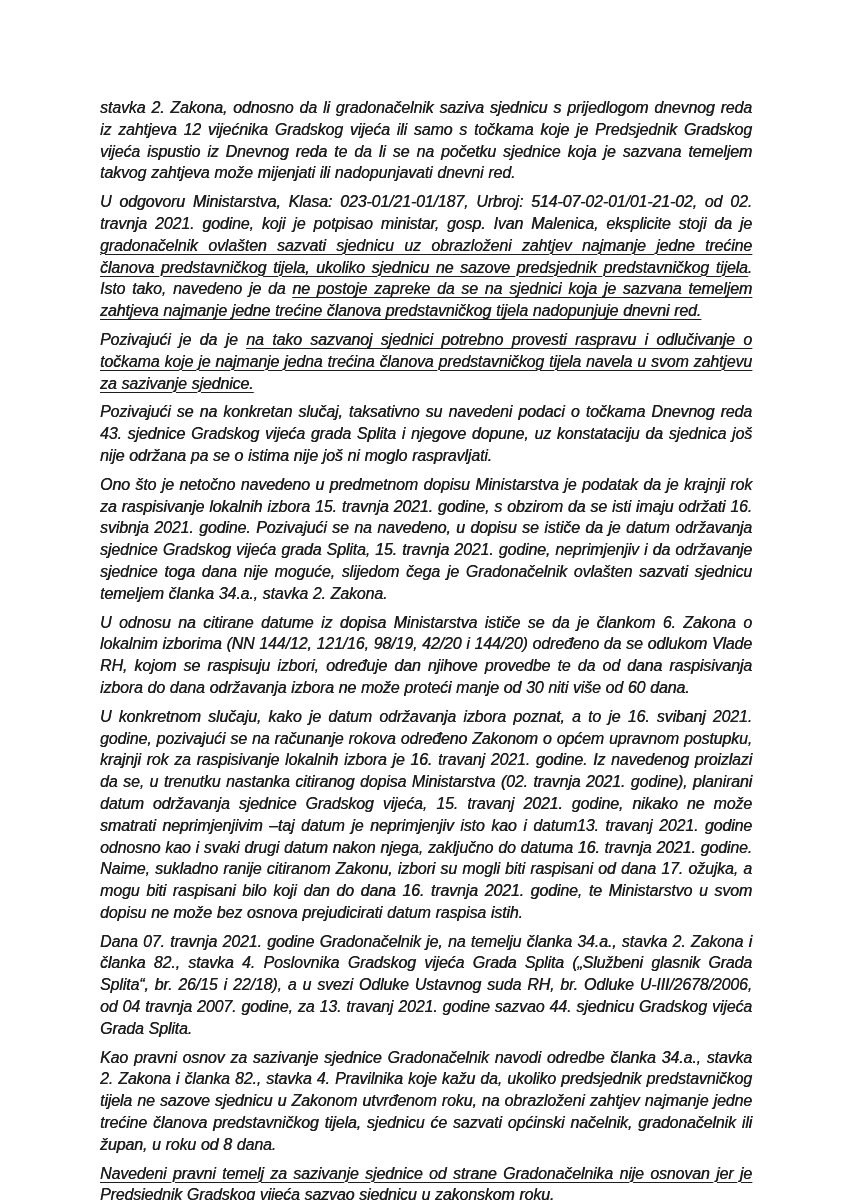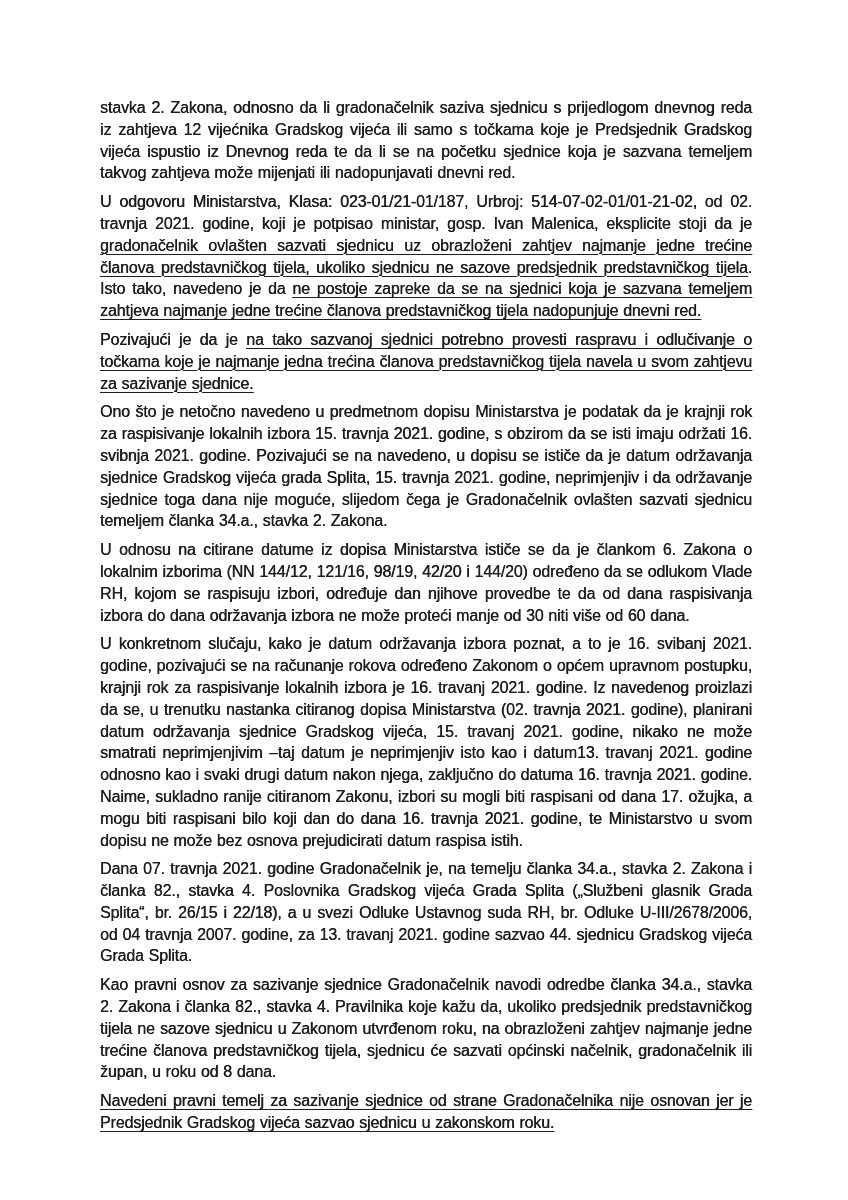--- a/index.html
+++ b/index.html
@@ -14,20 +14,21 @@
     overflow: hidden;
   }
   .page {
     position: absolute;
     left: 100px;
     top: 97px;
     width: 652px;
   }
   .para {
     font-family: "Liberation Sans", sans-serif;
+    font-style: italic;
     font-size: 16px;
     line-height: 21.8px;
     letter-spacing: -0.15px;
     word-spacing: 0.5px;
     color: #1e1e1e;
     text-align: justify;
     margin: 0 0 7px 0;
     text-shadow: 0.35px 0 0 currentColor; 
   }
   .para:last-child { margin-bottom: 0; }
@@ -40,20 +41,21 @@
 </head>
 <body>
 
 <main class="page">
   <p class="para"><span>stavka 2. Zakona, odnosno da li gradonačelnik saziva sjednicu s prijedlogom dnevnog reda iz zahtjeva 12 vijećnika Gradskog vijeća ili samo s točkama koje je Predsjednik Gradskog vijeća ispustio iz Dnevnog reda te da li se na početku sjednice koja je sazvana temeljem takvog zahtjeva može mijenjati ili nadopunjavati dnevni red.</span></p>
 
   <p class="para"><span>U odgovoru Ministarstva, Klasa: 023-01/21-01/187, Urbroj: 514-07-02-01/01-21-02, od 02. travnja 2021. godine, koji je potpisao ministar, gosp. Ivan Malenica, eksplicite stoji da je </span><span class="u">gradonačelnik ovlašten sazvati sjednicu uz obrazloženi zahtjev najmanje jedne trećine članova predstavničkog tijela, ukoliko sjednicu ne sazove predsjednik predstavničkog tijela</span><span>. Isto tako, navedeno je da </span><span class="u">ne postoje zapreke da se na sjednici koja je sazvana temeljem zahtjeva najmanje jedne trećine članova predstavničkog tijela nadopunjuje dnevni red.</span></p>
 
   <p class="para"><span>Pozivajući je da je </span><span class="u">na tako sazvanoj sjednici potrebno provesti raspravu i odlučivanje o točkama koje je najmanje jedna trećina članova predstavničkog tijela navela u svom zahtjevu za sazivanje sjednice.</span></p>
 
+  <p class="para"><span>Pozivajući se na konkretan slučaj, taksativno su navedeni podaci o točkama Dnevnog reda 43. sjednice Gradskog vijeća grada Splita i njegove dopune, uz konstataciju da sjednica još nije održana pa se o istima nije još ni moglo raspravljati.</span></p>
 
   <p class="para"><span>Ono što je netočno navedeno u predmetnom dopisu Ministarstva je podatak da je krajnji rok za raspisivanje lokalnih izbora 15. travnja 2021. godine, s obzirom da se isti imaju održati 16. svibnja 2021. godine. Pozivajući se na navedeno, u dopisu se ističe da je datum održavanja sjednice Gradskog vijeća grada Splita, 15. travnja 2021. godine, neprimjenjiv i da održavanje sjednice toga dana nije moguće, slijedom čega je Gradonačelnik ovlašten sazvati sjednicu temeljem članka 34.a., stavka 2. Zakona.</span></p>
 
   <p class="para"><span>U odnosu na citirane datume iz dopisa Ministarstva ističe se da je člankom 6. Zakona o lokalnim izborima (NN 144/12, 121/16, 98/19, 42/20 i 144/20) određeno da se odlukom Vlade RH, kojom se raspisuju izbori, određuje dan njihove provedbe te da od dana raspisivanja izbora do dana održavanja izbora ne može proteći manje od 30 niti više od 60 dana.</span></p>
 
   <p class="para"><span>U konkretnom slučaju, kako je datum održavanja izbora poznat, a to je 16. svibanj 2021. godine, pozivajući se na računanje rokova određeno Zakonom o općem upravnom postupku, krajnji rok za raspisivanje lokalnih izbora je 16. travanj 2021. godine. Iz navedenog proizlazi da se, u trenutku nastanka citiranog dopisa Ministarstva (02. travnja 2021. godine), planirani datum održavanja sjednice Gradskog vijeća, 15. travanj 2021. godine, nikako ne može smatrati neprimjenjivim –taj datum je neprimjenjiv isto kao i datum13. travanj 2021. godine odnosno kao i svaki drugi datum nakon njega, zaključno do datuma 16. travnja 2021. godine. Naime, sukladno ranije citiranom Zakonu, izbori su mogli biti raspisani od dana 17. ožujka, a mogu biti raspisani bilo koji dan do dana 16. travnja 2021. godine, te Ministarstvo u svom dopisu ne može bez osnova prejudicirati datum raspisa istih.</span></p>
 
   <p class="para"><span>Dana 07. travnja 2021. godine Gradonačelnik je, na temelju članka 34.a., stavka 2. Zakona i članka 82., stavka 4. Poslovnika Gradskog vijeća Grada Splita („Službeni glasnik Grada Splita“, br. 26/15 i 22/18), a u svezi Odluke Ustavnog suda RH, br. Odluke U-III/2678/2006, od 04 travnja 2007. godine, za 13. travanj 2021. godine sazvao 44. sjednicu Gradskog vijeća Grada Splita.</span></p>
 
   <p class="para"><span>Kao pravni osnov za sazivanje sjednice Gradonačelnik navodi odredbe članka 34.a., stavka 2. Zakona i članka 82., stavka 4. Pravilnika koje kažu da, ukoliko predsjednik predstavničkog tijela ne sazove sjednicu u Zakonom utvrđenom roku, na obrazloženi zahtjev najmanje jedne trećine članova predstavničkog tijela, sjednicu će sazvati općinski načelnik, gradonačelnik ili župan, u roku od 8 dana.</span></p>

